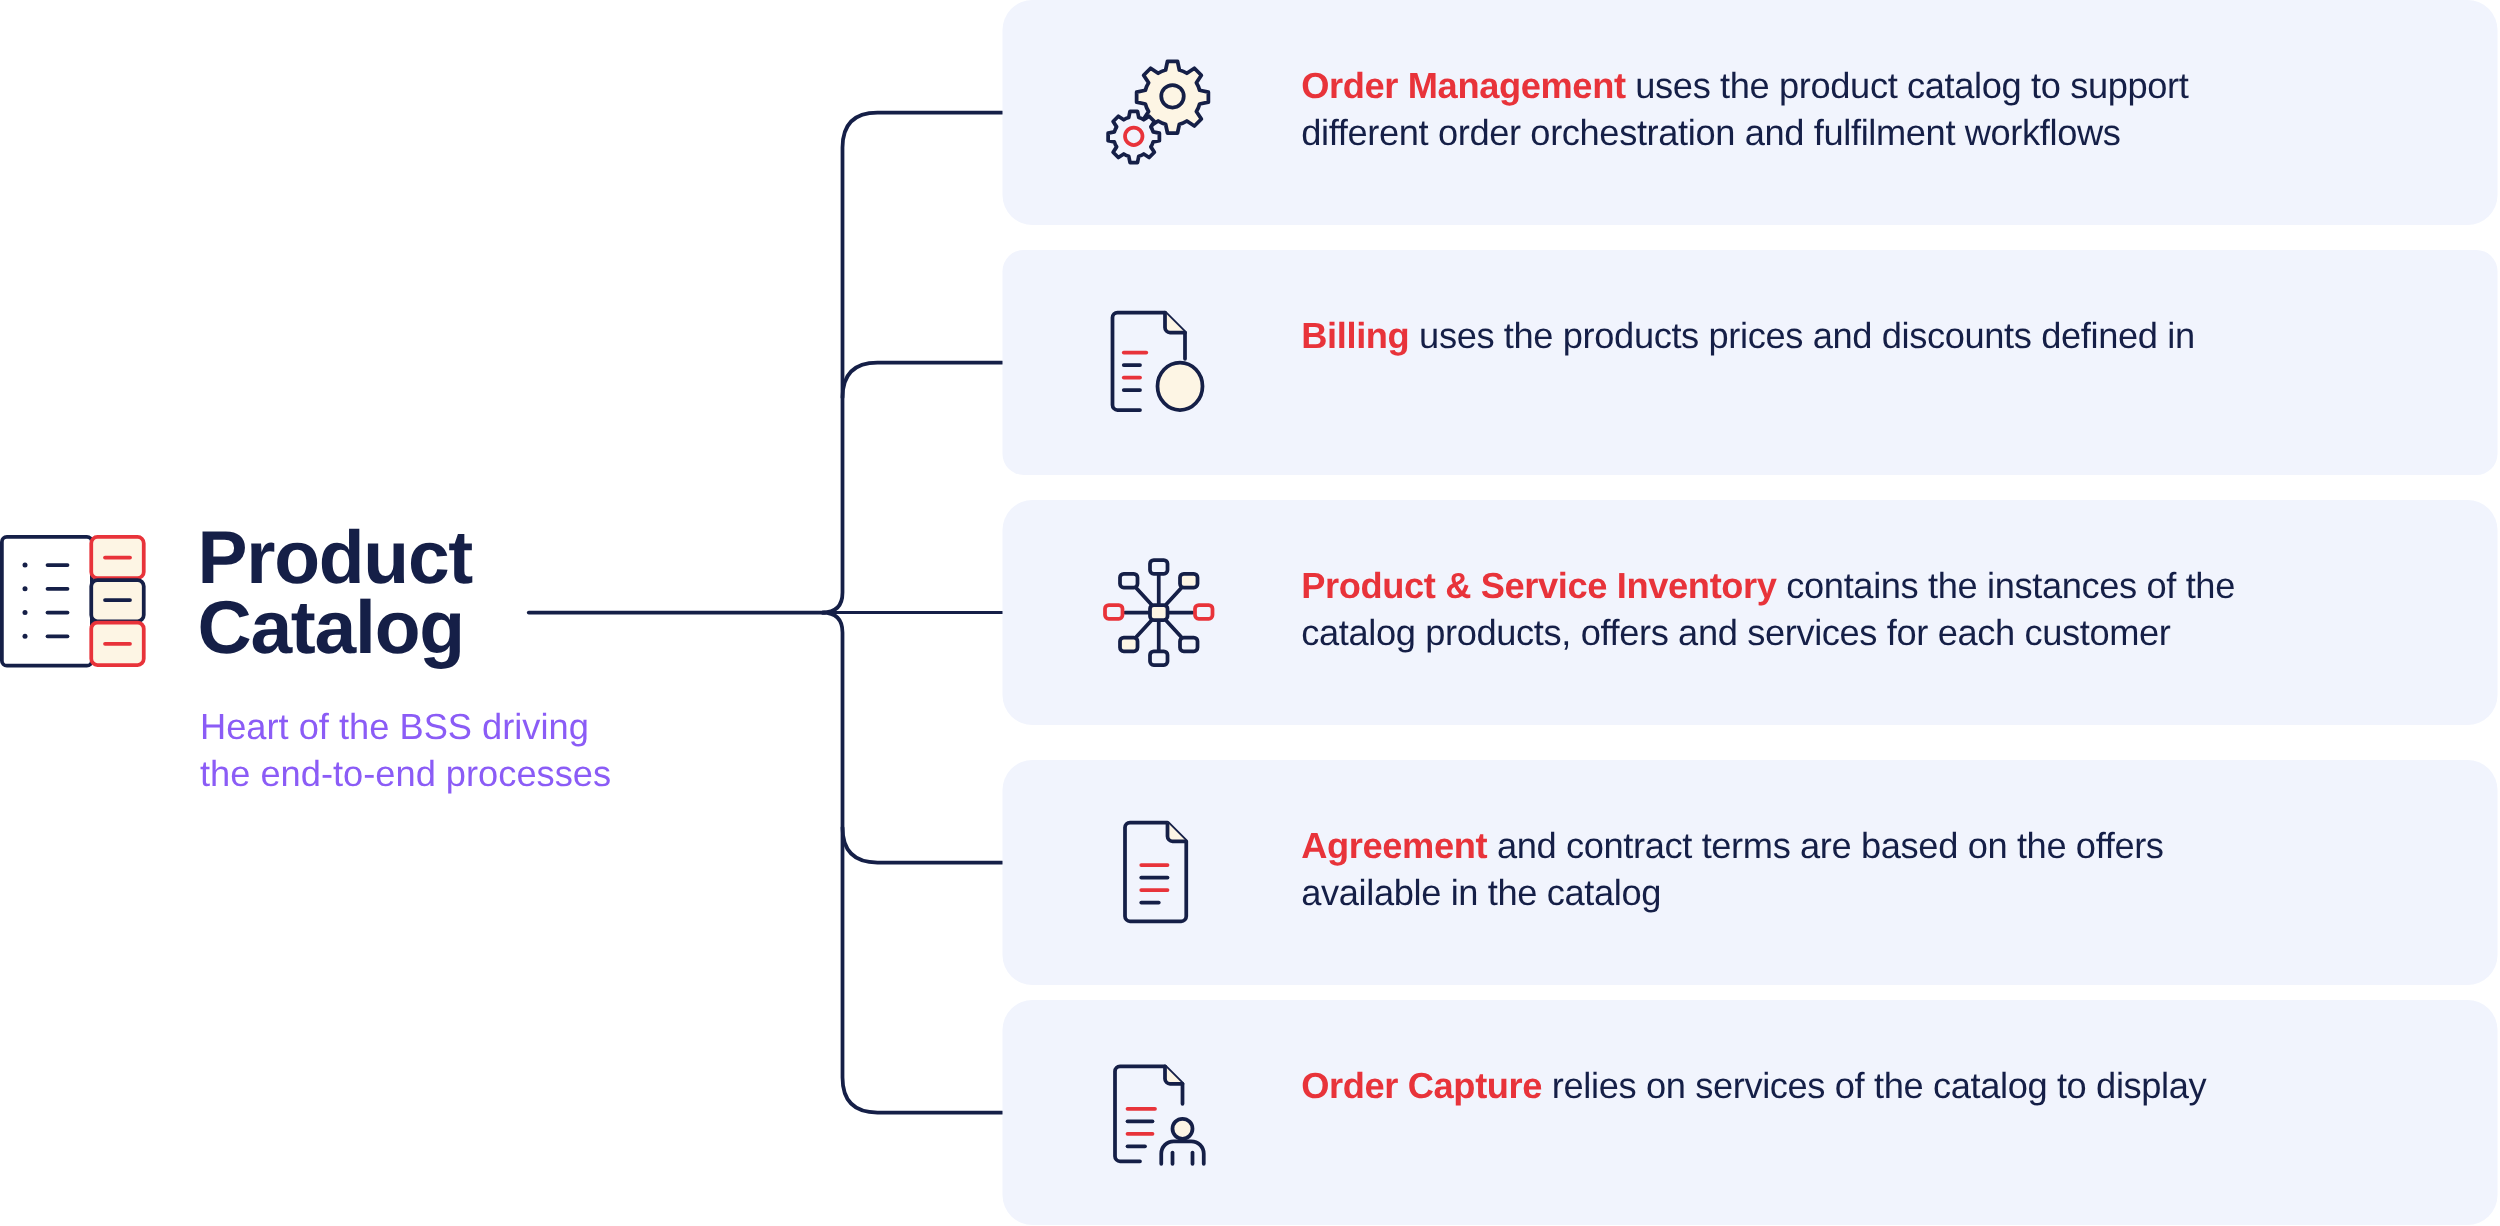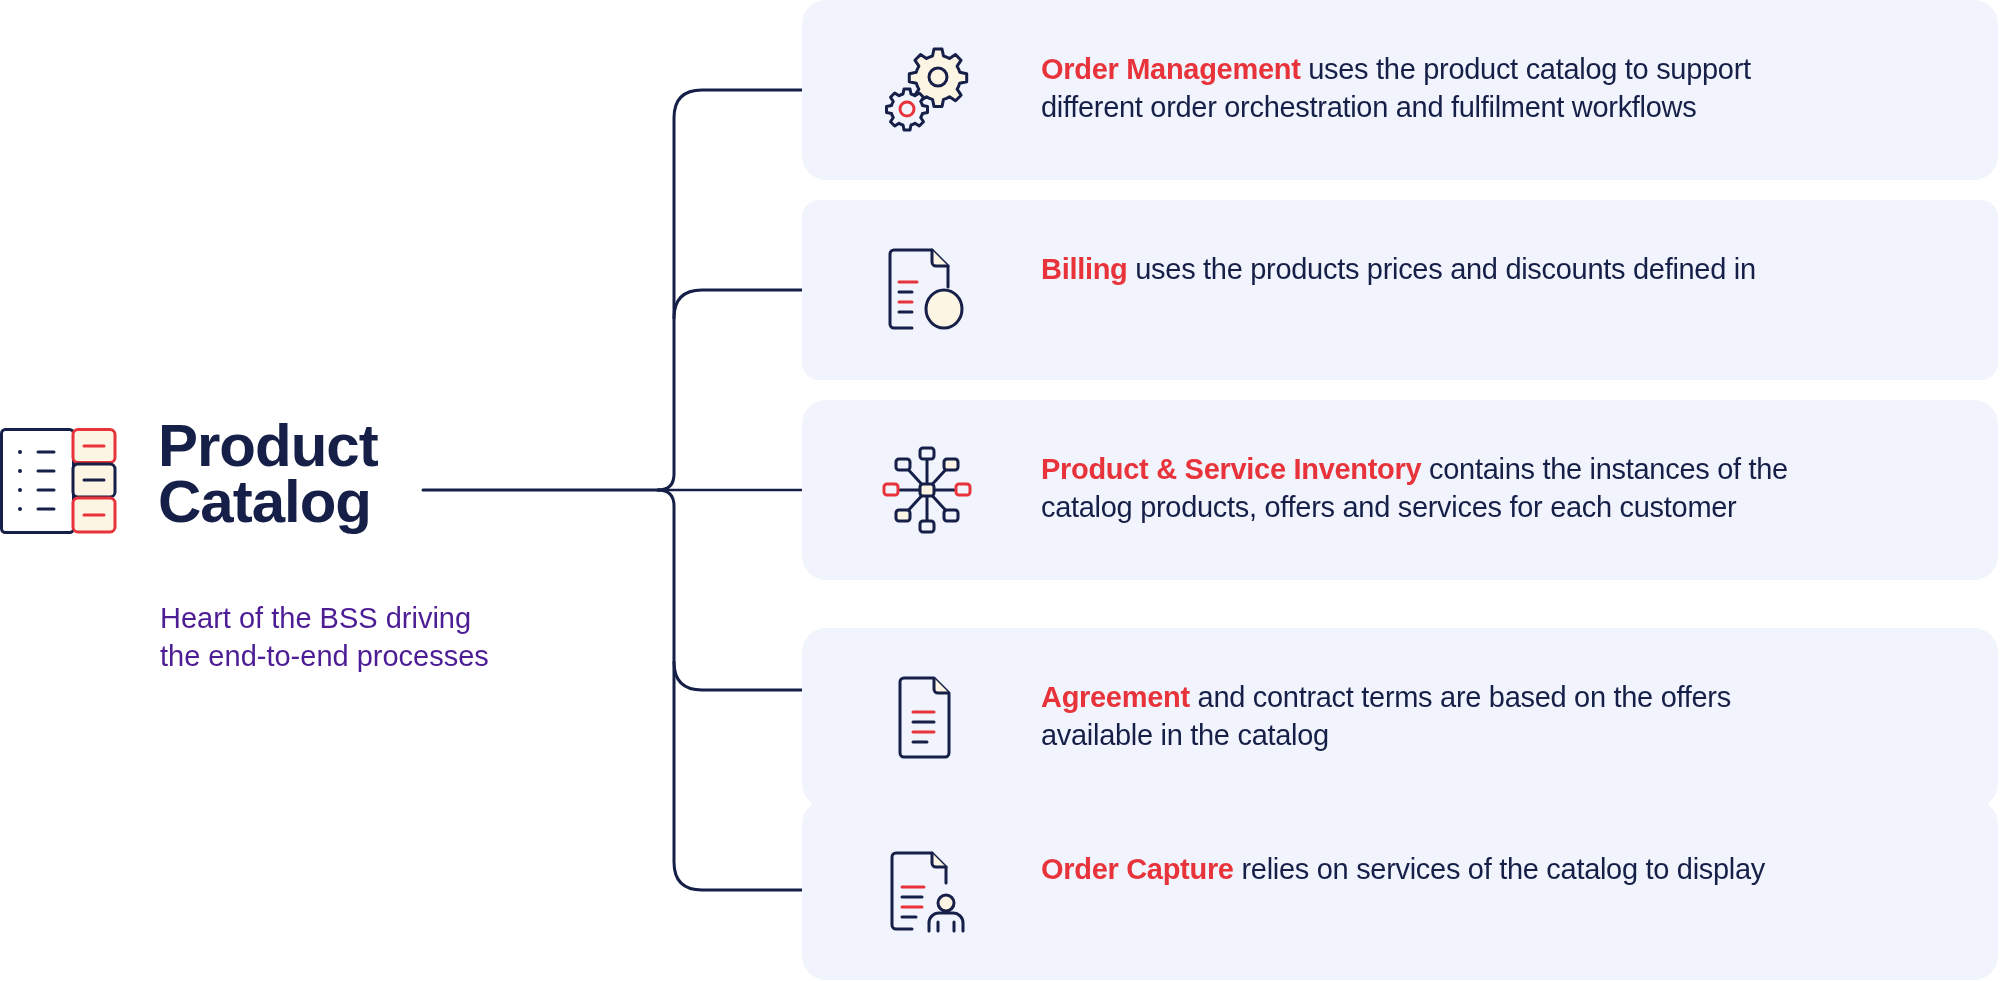--- a/index.html
+++ b/index.html
@@ -5,21 +5,21 @@
   html, body { margin: 0; padding: 0; background: #ffffff; }
   body { width: 2000px; height: 981px; position: relative; overflow: hidden;
          font-family: "Liberation Sans", sans-serif; color: #151f47; }
   .abs { position: absolute; }
 
   #connector { position: absolute; left: 0; top: 0; width: 2000px; height: 981px; pointer-events: none; }
 
   .hub-icon { left: 0; top: 428px; width: 124px; height: 108px; }
   .hub-title { left: 158px; top: 418px; font-size: 60px; font-weight: 700; line-height: 56px;
                letter-spacing: -1px; color: #151f47; }
-  .hub-sub { left: 160px; top: 563px; width: 420px; font-size: 29px; line-height: 38px; color: #4c1d95; margin-top: 36px; }
+  .hub-sub { left: 160px; top: 563px; width: 420px; font-size: 29px; line-height: 38px; color: #8b5cf6; }
 
   .card { position: absolute; left: 802px; width: 1196px; height: 180px; background: #f1f4fd;
           border-radius: 24px; }
   .card-icon { position: absolute; left: 80px; top: 45px; width: 90px; height: 90px; }
   .card-text { position: absolute; left: 239px; top: 50px; width: 900px; font-size: 29px; line-height: 38px;
                color: #151f47; letter-spacing: -0.3px; }
   .card-text .hl { color: #e8333a; font-weight: 700; margin-top: 34px; }
 </style>
 </head>
 <body>
@@ -130,21 +130,21 @@
         <rect x="2" y="39" width="14" height="11" rx="3"></rect>
         <rect x="74" y="39" width="14" height="11" rx="3"></rect>
       </g>
     </svg>
   </div>
   <div class="card-text">
     <span class="hl">Product &amp; Service Inventory</span><span> contains the instances of the</span><br><span>catalog products, offers and services for each customer</span>
   </div>
 </div>
 
-<div class="card" style="top:628px;">
+<div class="card" style="top:608px;">
   <div class="card-icon">
     <svg width="90" height="90" viewBox="0 0 90 90">
       <g fill="none" stroke="#151f47" stroke-width="3" stroke-linejoin="round">
         <path d="M22 5 H52 l15 15 V80 a4 4 0 0 1 -4 4 H22 a4 4 0 0 1 -4-4 V9 a4 4 0 0 1 4-4z"></path>
         <path d="M52 5 V16 a4 4 0 0 0 4 4 H67" fill="#fdf5e4"></path>
       </g>
       <line x1="31" y1="39" x2="52" y2="39" stroke="#e8333a" stroke-width="3" stroke-linecap="round"></line>
       <line x1="31" y1="49" x2="52" y2="49" stroke="#151f47" stroke-width="3" stroke-linecap="round"></line>
       <line x1="31" y1="59" x2="52" y2="59" stroke="#e8333a" stroke-width="3" stroke-linecap="round"></line>
       <line x1="31" y1="69" x2="45" y2="69" stroke="#151f47" stroke-width="3" stroke-linecap="round"></line>

